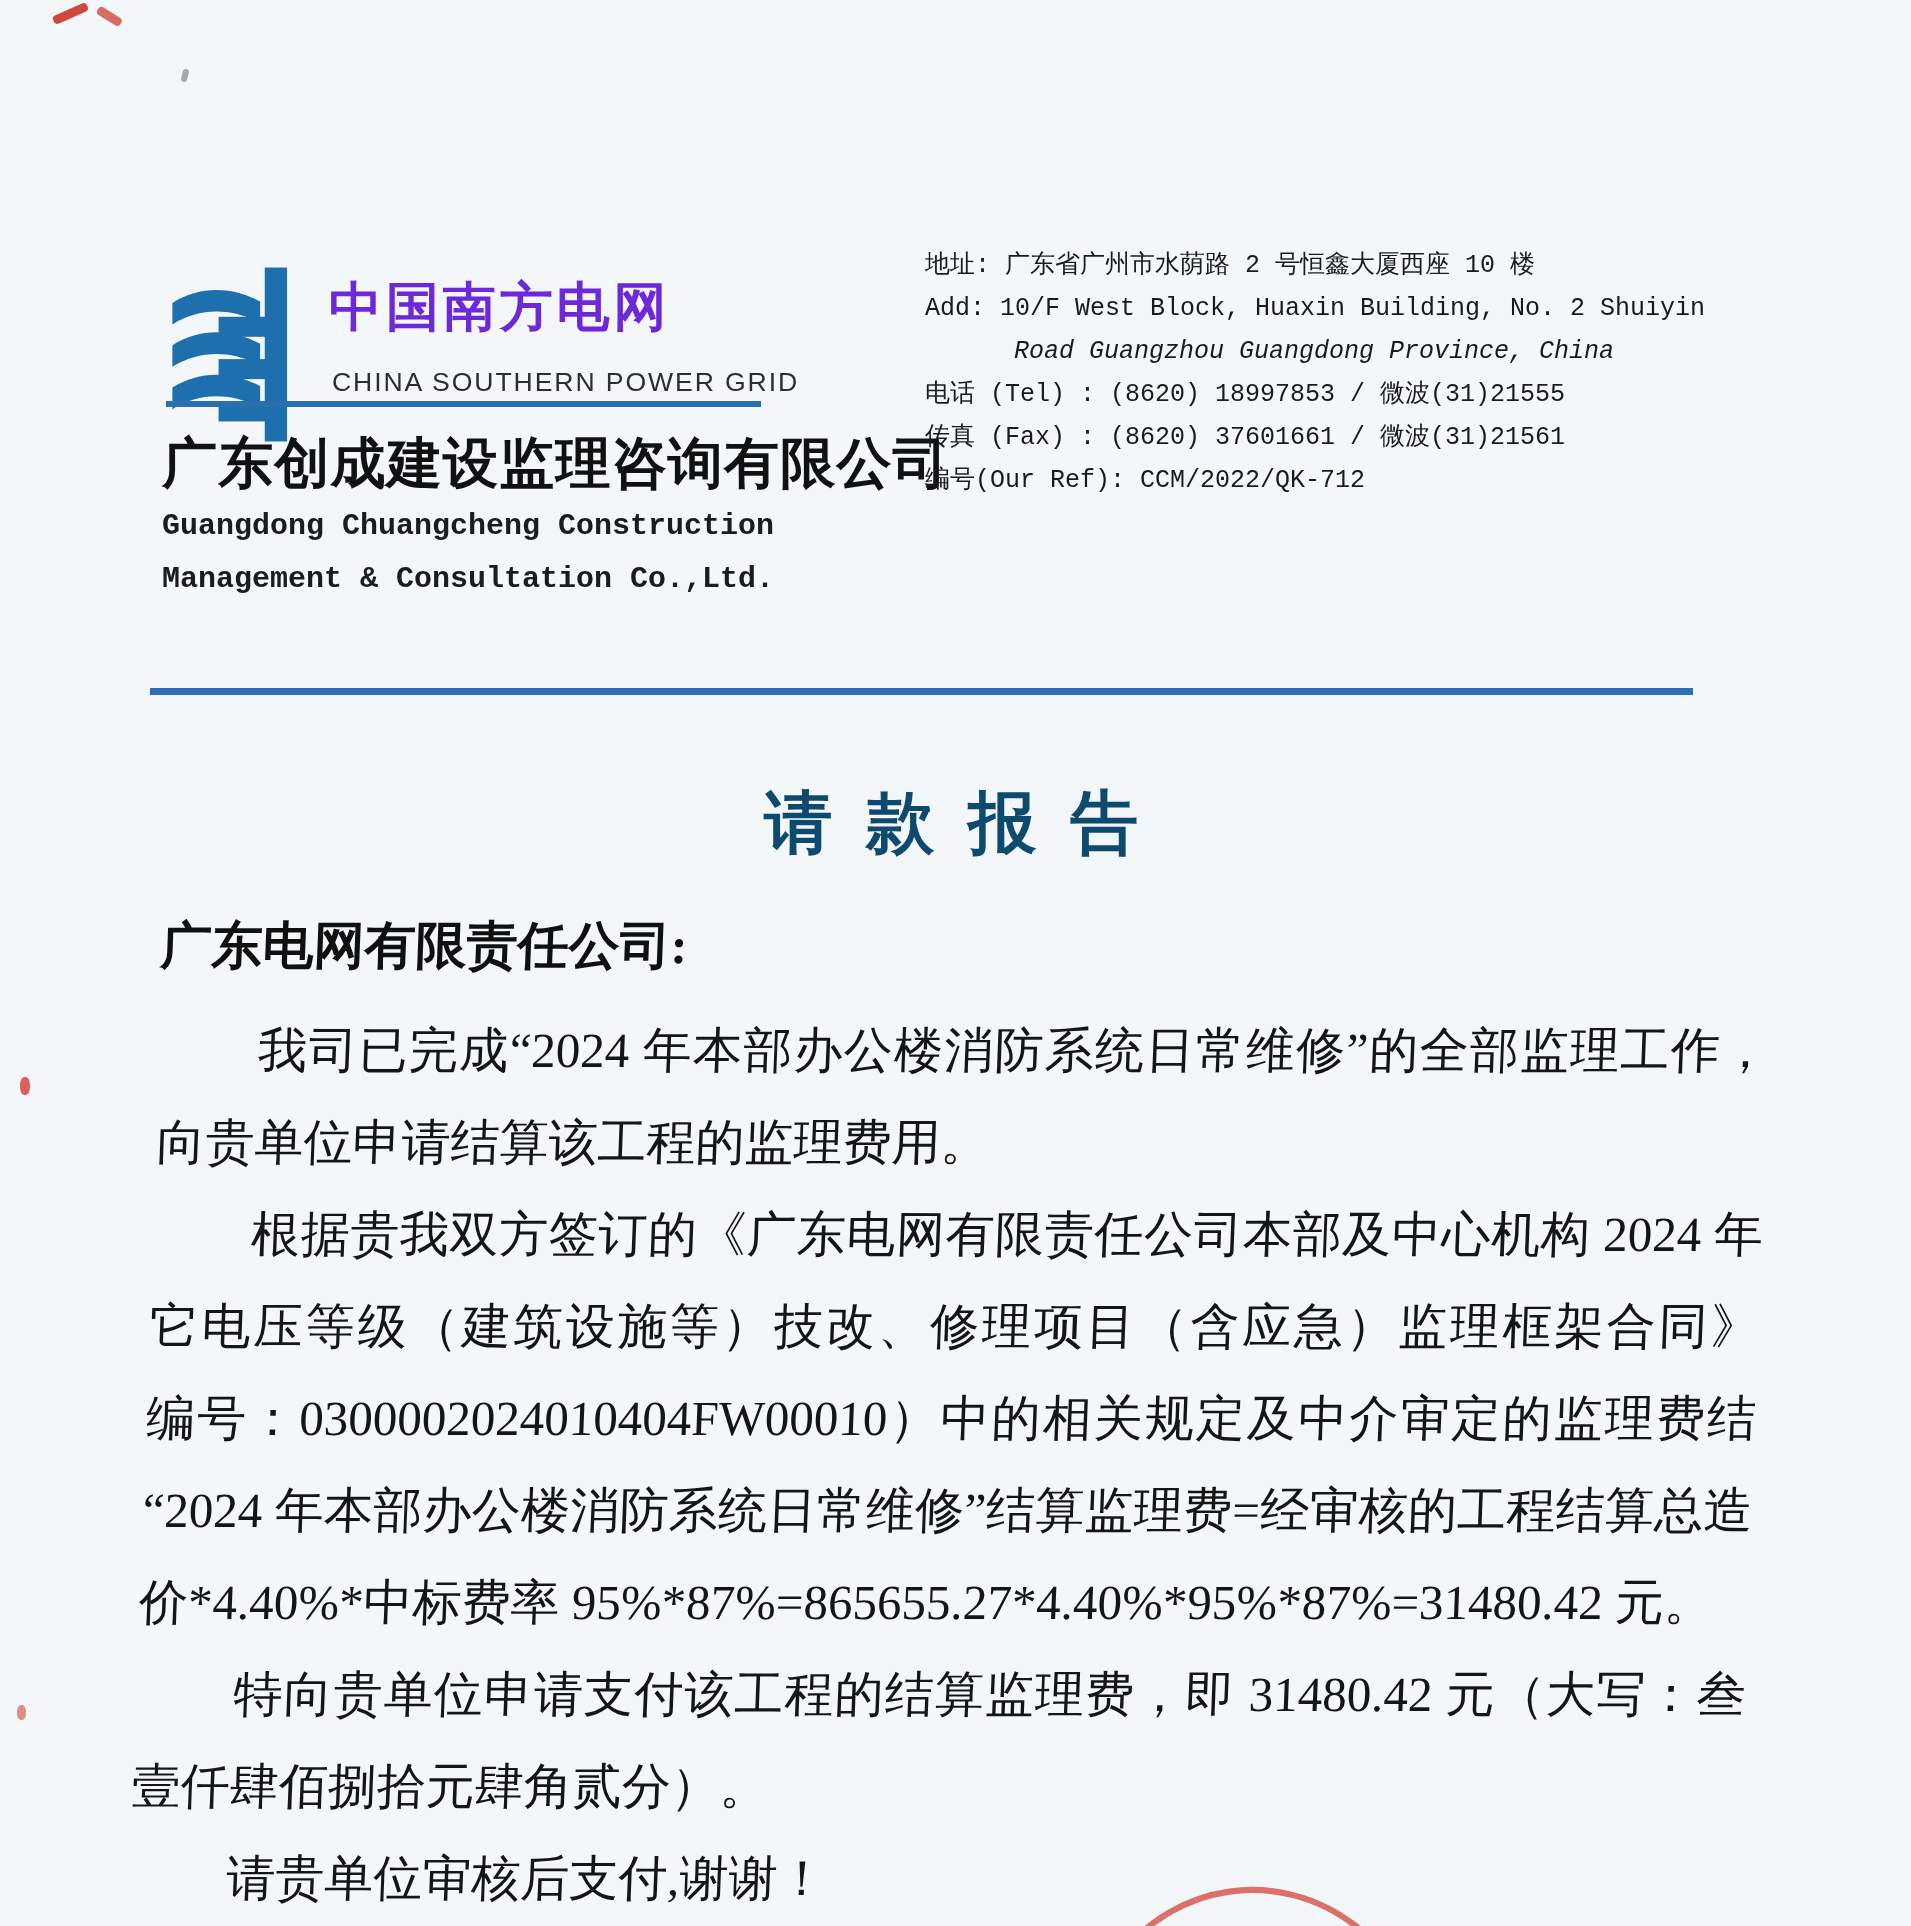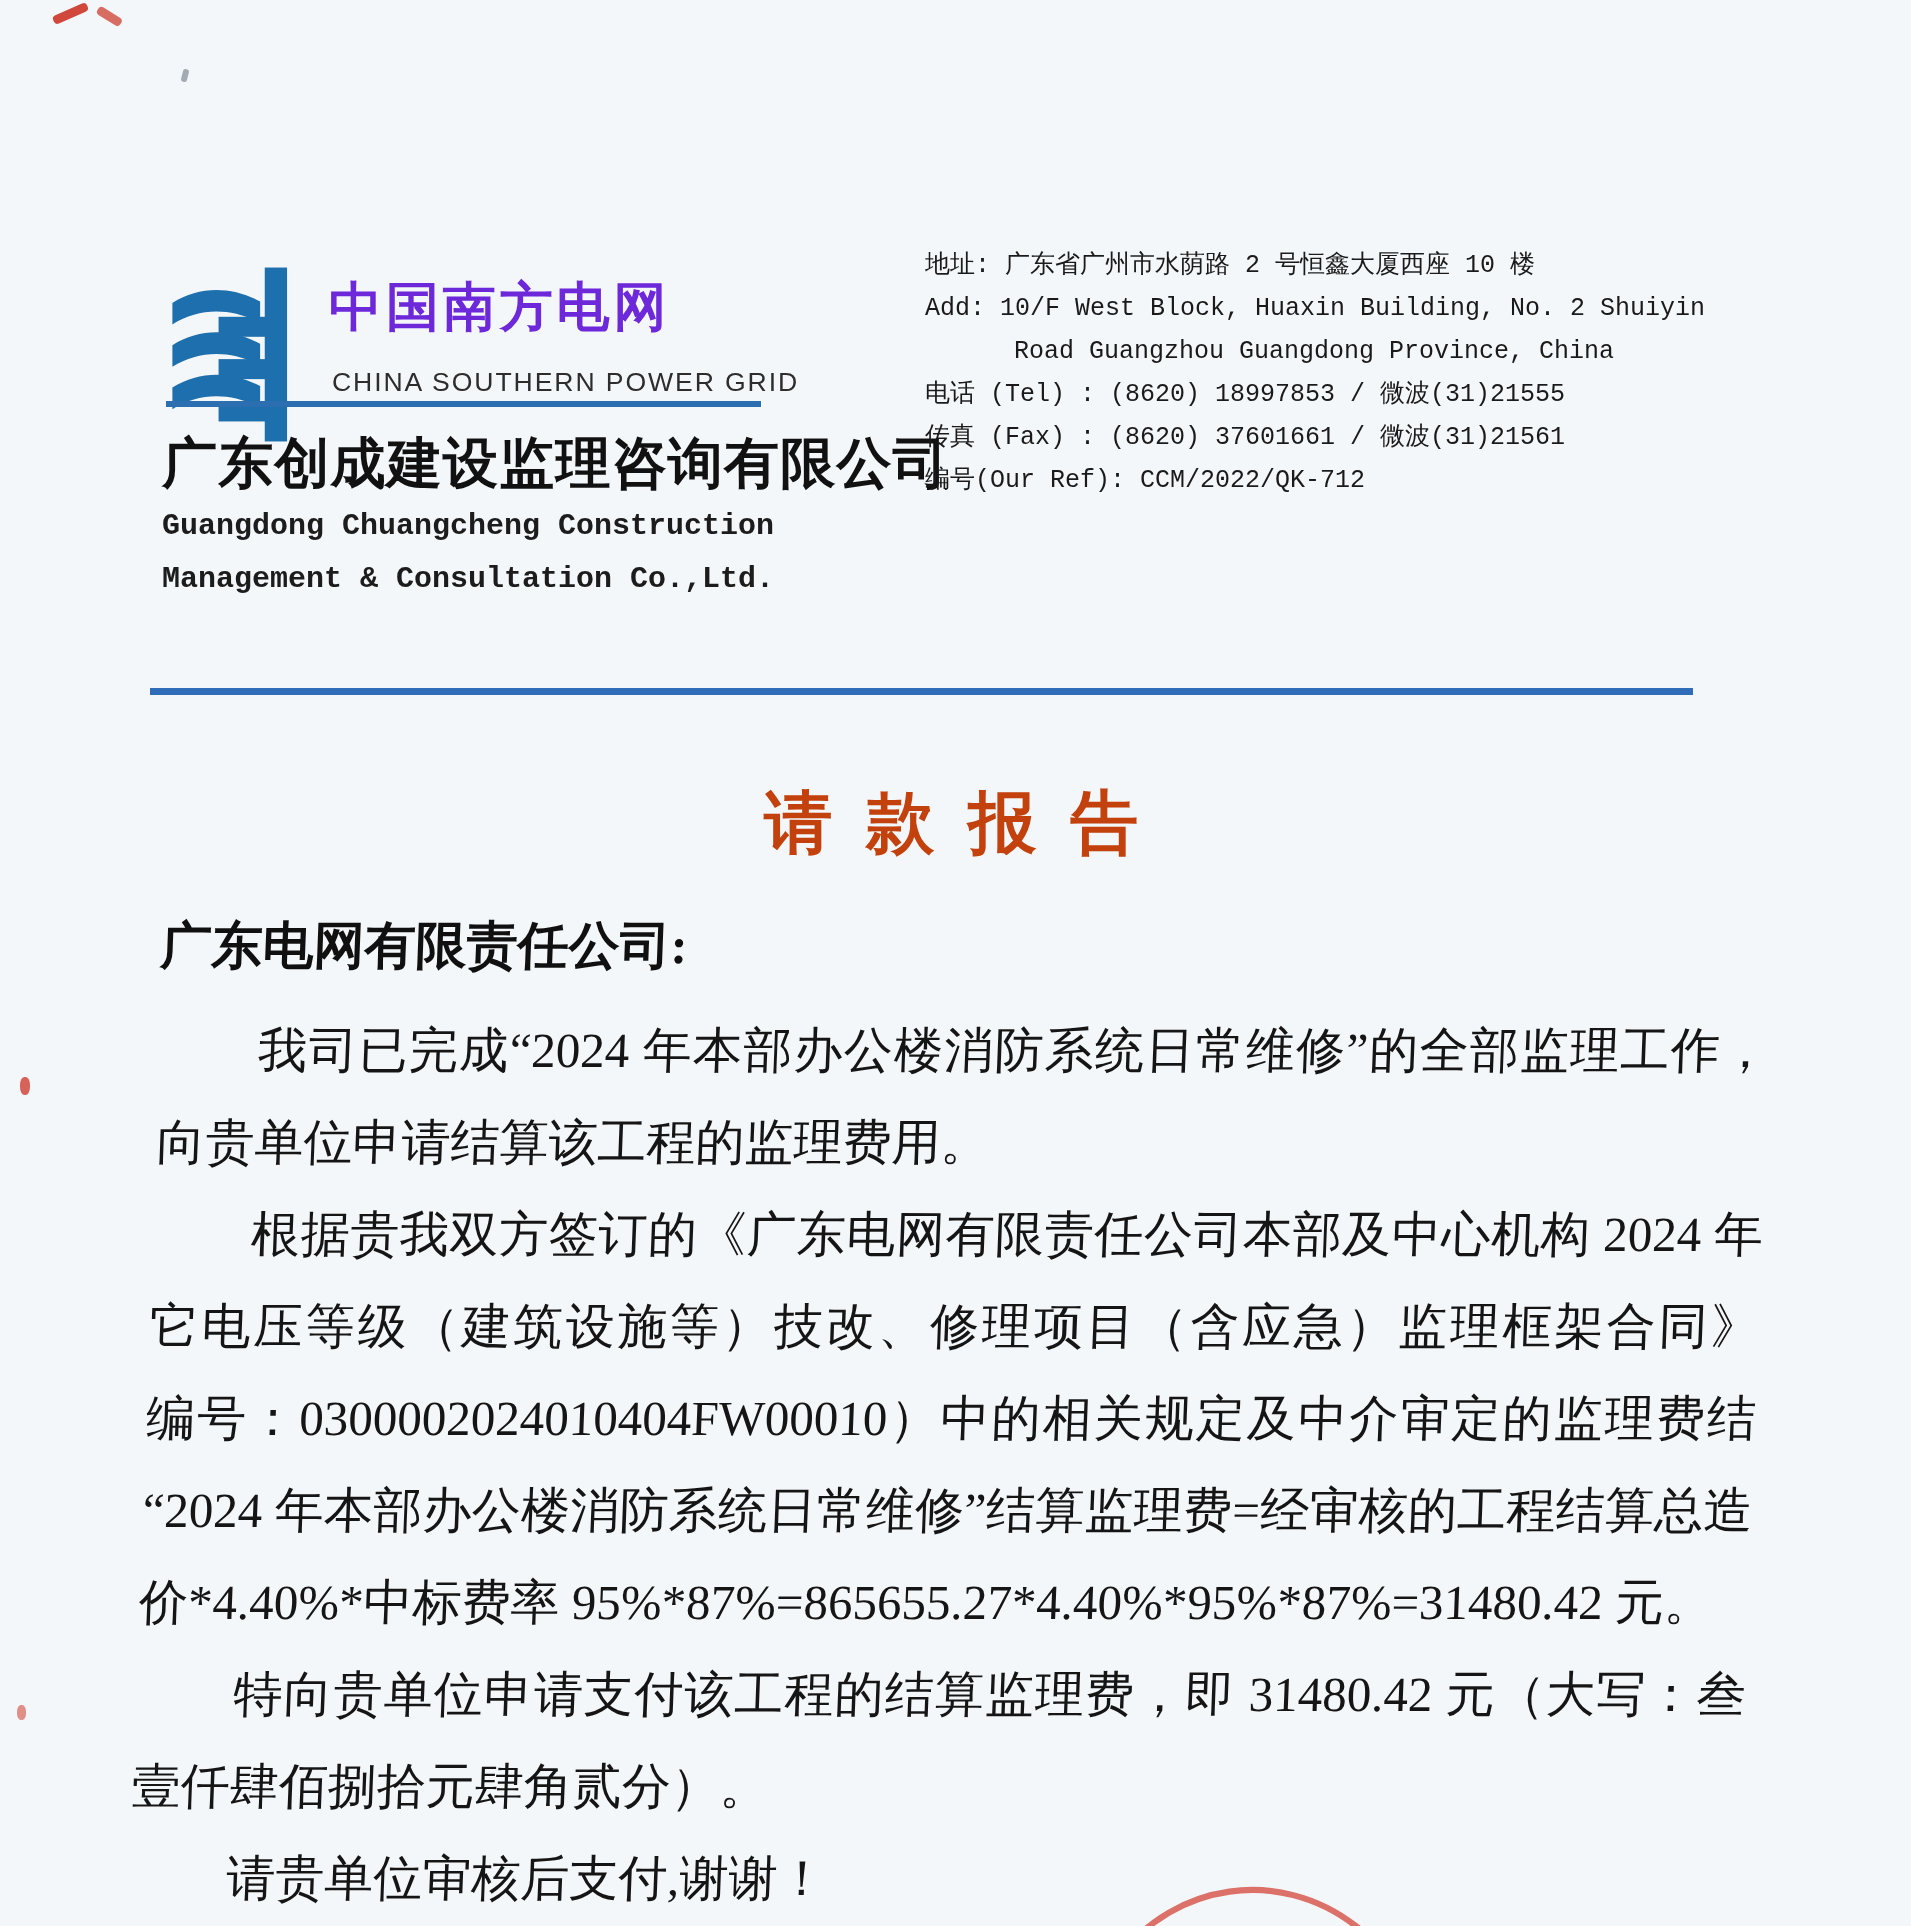--- a/index.html
+++ b/index.html
@@ -37,28 +37,28 @@
   }
   .company-en.l1{top:509px;}
   .company-en.l2{top:562px;text-align-last:left;}
   
   .contact{
     position:absolute;left:925px;top:244px;width:840px;
     font-family:"Liberation Mono","DejaVu Sans Mono",monospace;
     font-size:25px;color:#1a1a1a;
   }
   .contact .cline{height:43px;line-height:43px;white-space:nowrap;}
-  .contact .cline.indent{padding-left:89px;}
+  .contact .cline.indent{padding-left:89px;font-style:italic;}
   
   .main-rule{position:absolute;left:150px;top:688px;width:1543px;height:6.5px;background:#2f6db8;}
   
   .doc-title{
     position:absolute;left:0;top:778px;width:1911px;
     text-align:center;font-weight:700;font-size:68px;letter-spacing:8.5px;
-    color:#c2410c;white-space:nowrap;
+    color:#0c4a6e;white-space:nowrap;
   }
   
   .salutation{
     position:absolute;left:162px;top:912px;
     font-weight:700;font-size:51px;color:#101010;white-space:nowrap;
     transform:skewX(-2.2deg);transform-origin:left top;
   }
   .body-lines{
     position:absolute;left:162px;top:1005px;width:1610px;
     font-size:49px;color:#151515;

